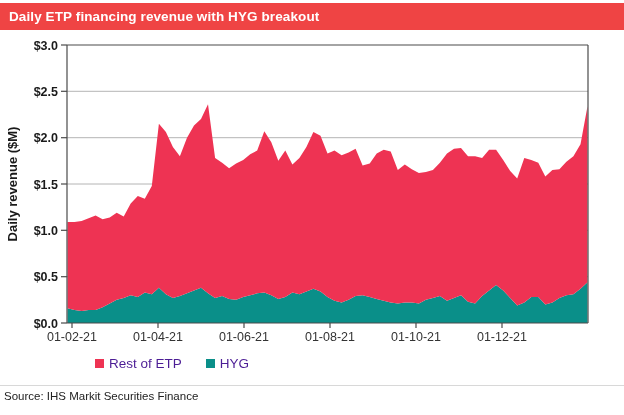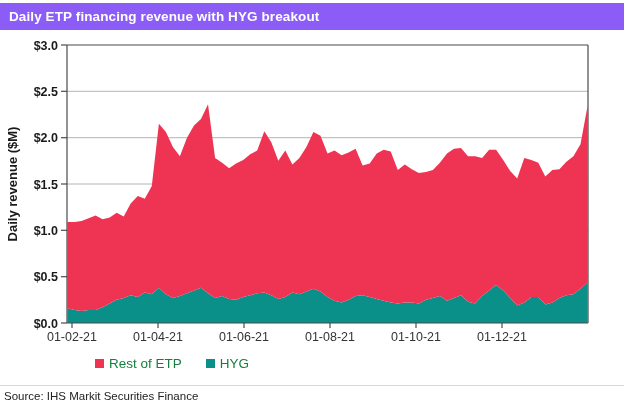--- a/index.html
+++ b/index.html
@@ -14,37 +14,37 @@
   .title-bar span{
     color:#ffffff;font-size:13.5px;font-weight:700;padding-left:9px;
     letter-spacing:.1px;
   }
   .chart-svg{position:absolute;left:0;top:0;}
   .legend{
     position:absolute;left:95px;top:356px;display:flex;align-items:center;gap:24px;
   }
   .legend-item{display:flex;align-items:center;gap:5px;}
   .legend-swatch{width:9px;height:9px;display:inline-block;}
-  .legend-label{font-size:13.5px;color:#15803d;}
+  .legend-label{font-size:13.5px;color:#4c1d95;}
   .footer-rule{
     position:absolute;left:0;top:385px;width:624px;height:1px;background:#d8d8d8;
   }
   .footer{
     position:absolute;left:0;top:390px;width:624px;display:flex;
     justify-content:space-between;box-sizing:border-box;padding:0 2px 0 4px;
   }
   .footer span{font-size:11.5px;color:#222222;}
   .yaxis-label{font-size:13px;font-weight:700;fill:#1a1a1a;}
   .ytick-label{font-size:12.5px;font-weight:700;fill:#1a1a1a;}
   .xtick-label{font-size:12.5px;fill:#333333;}
 </style>
 </head>
 <body>
 
-<div class="title-bar" style="background: #8b5cf6;">
+<div class="title-bar" style="background: #ef4444;">
   <span>Daily ETP financing revenue with HYG breakout</span>
 </div>
 
 <svg class="chart-svg" width="624" height="352" viewBox="0 0 624 352" xmlns="http://www.w3.org/2000/svg">
 
   <g stroke="#b4b4b4" stroke-width="1">
     <line x1="67" y1="91.3" x2="588" y2="91.3"></line>
     <line x1="67" y1="137.7" x2="588" y2="137.7"></line>
     <line x1="67" y1="184" x2="588" y2="184"></line>
     <line x1="67" y1="230.3" x2="588" y2="230.3"></line>

